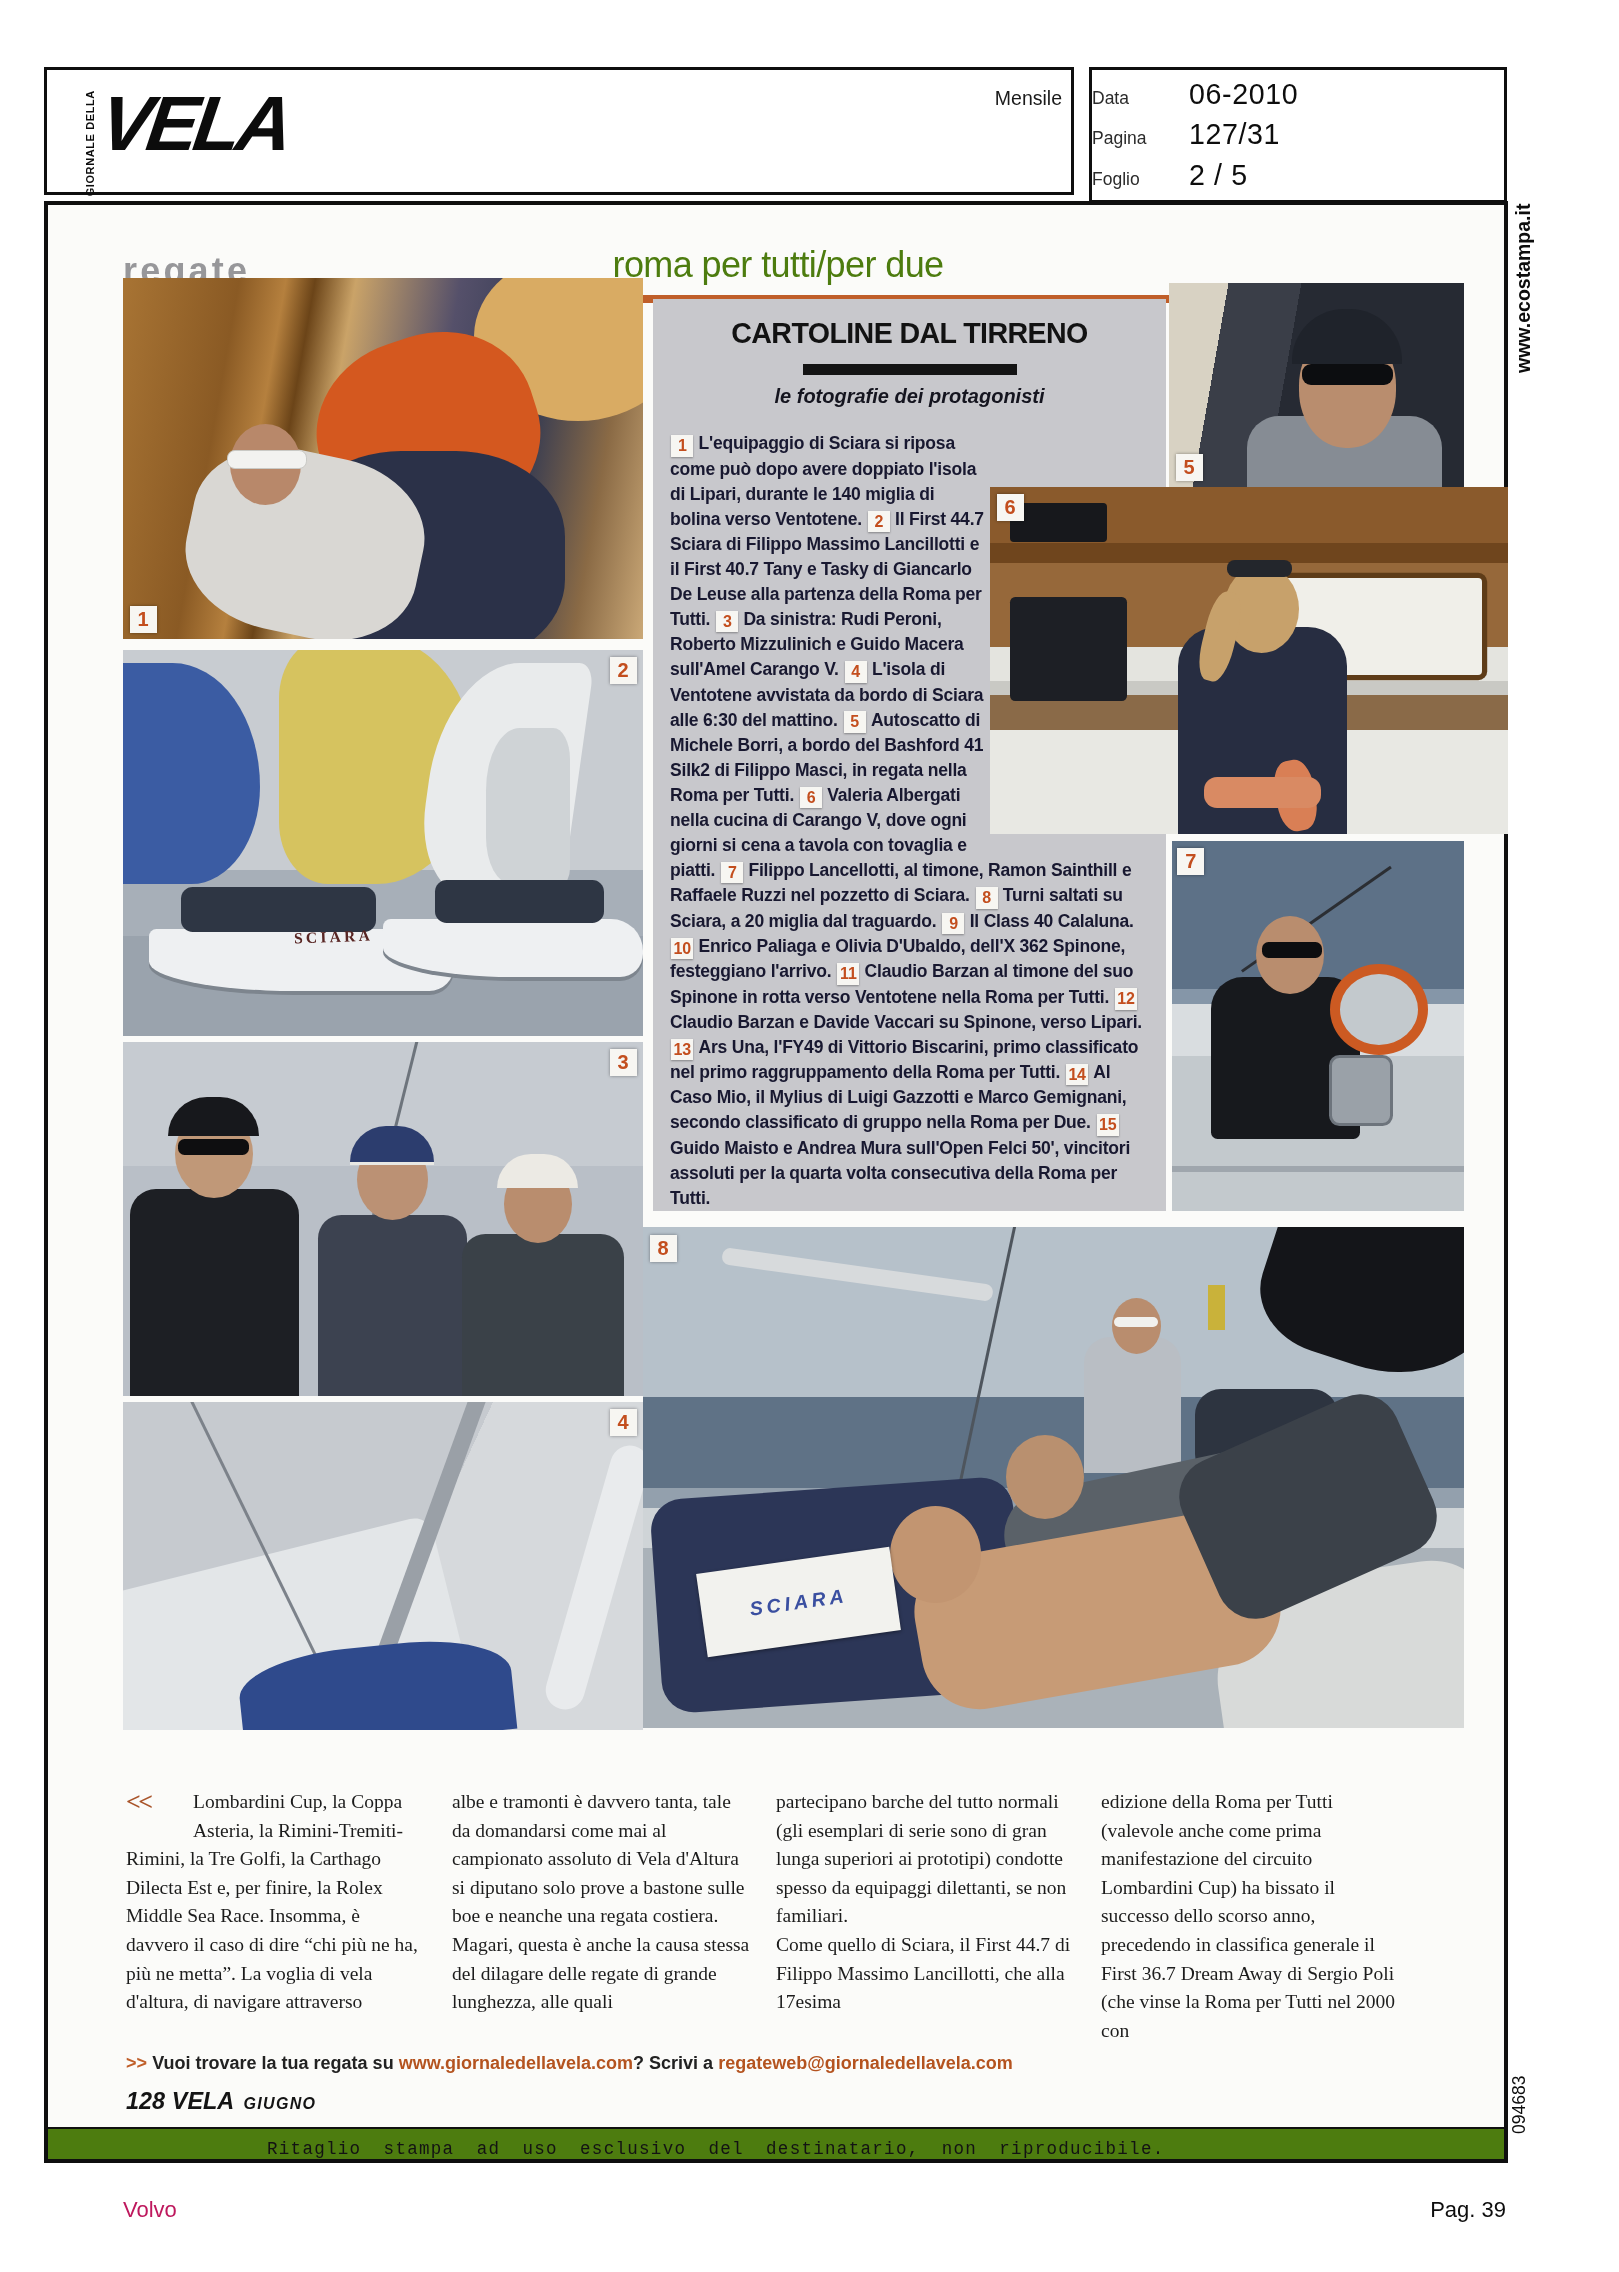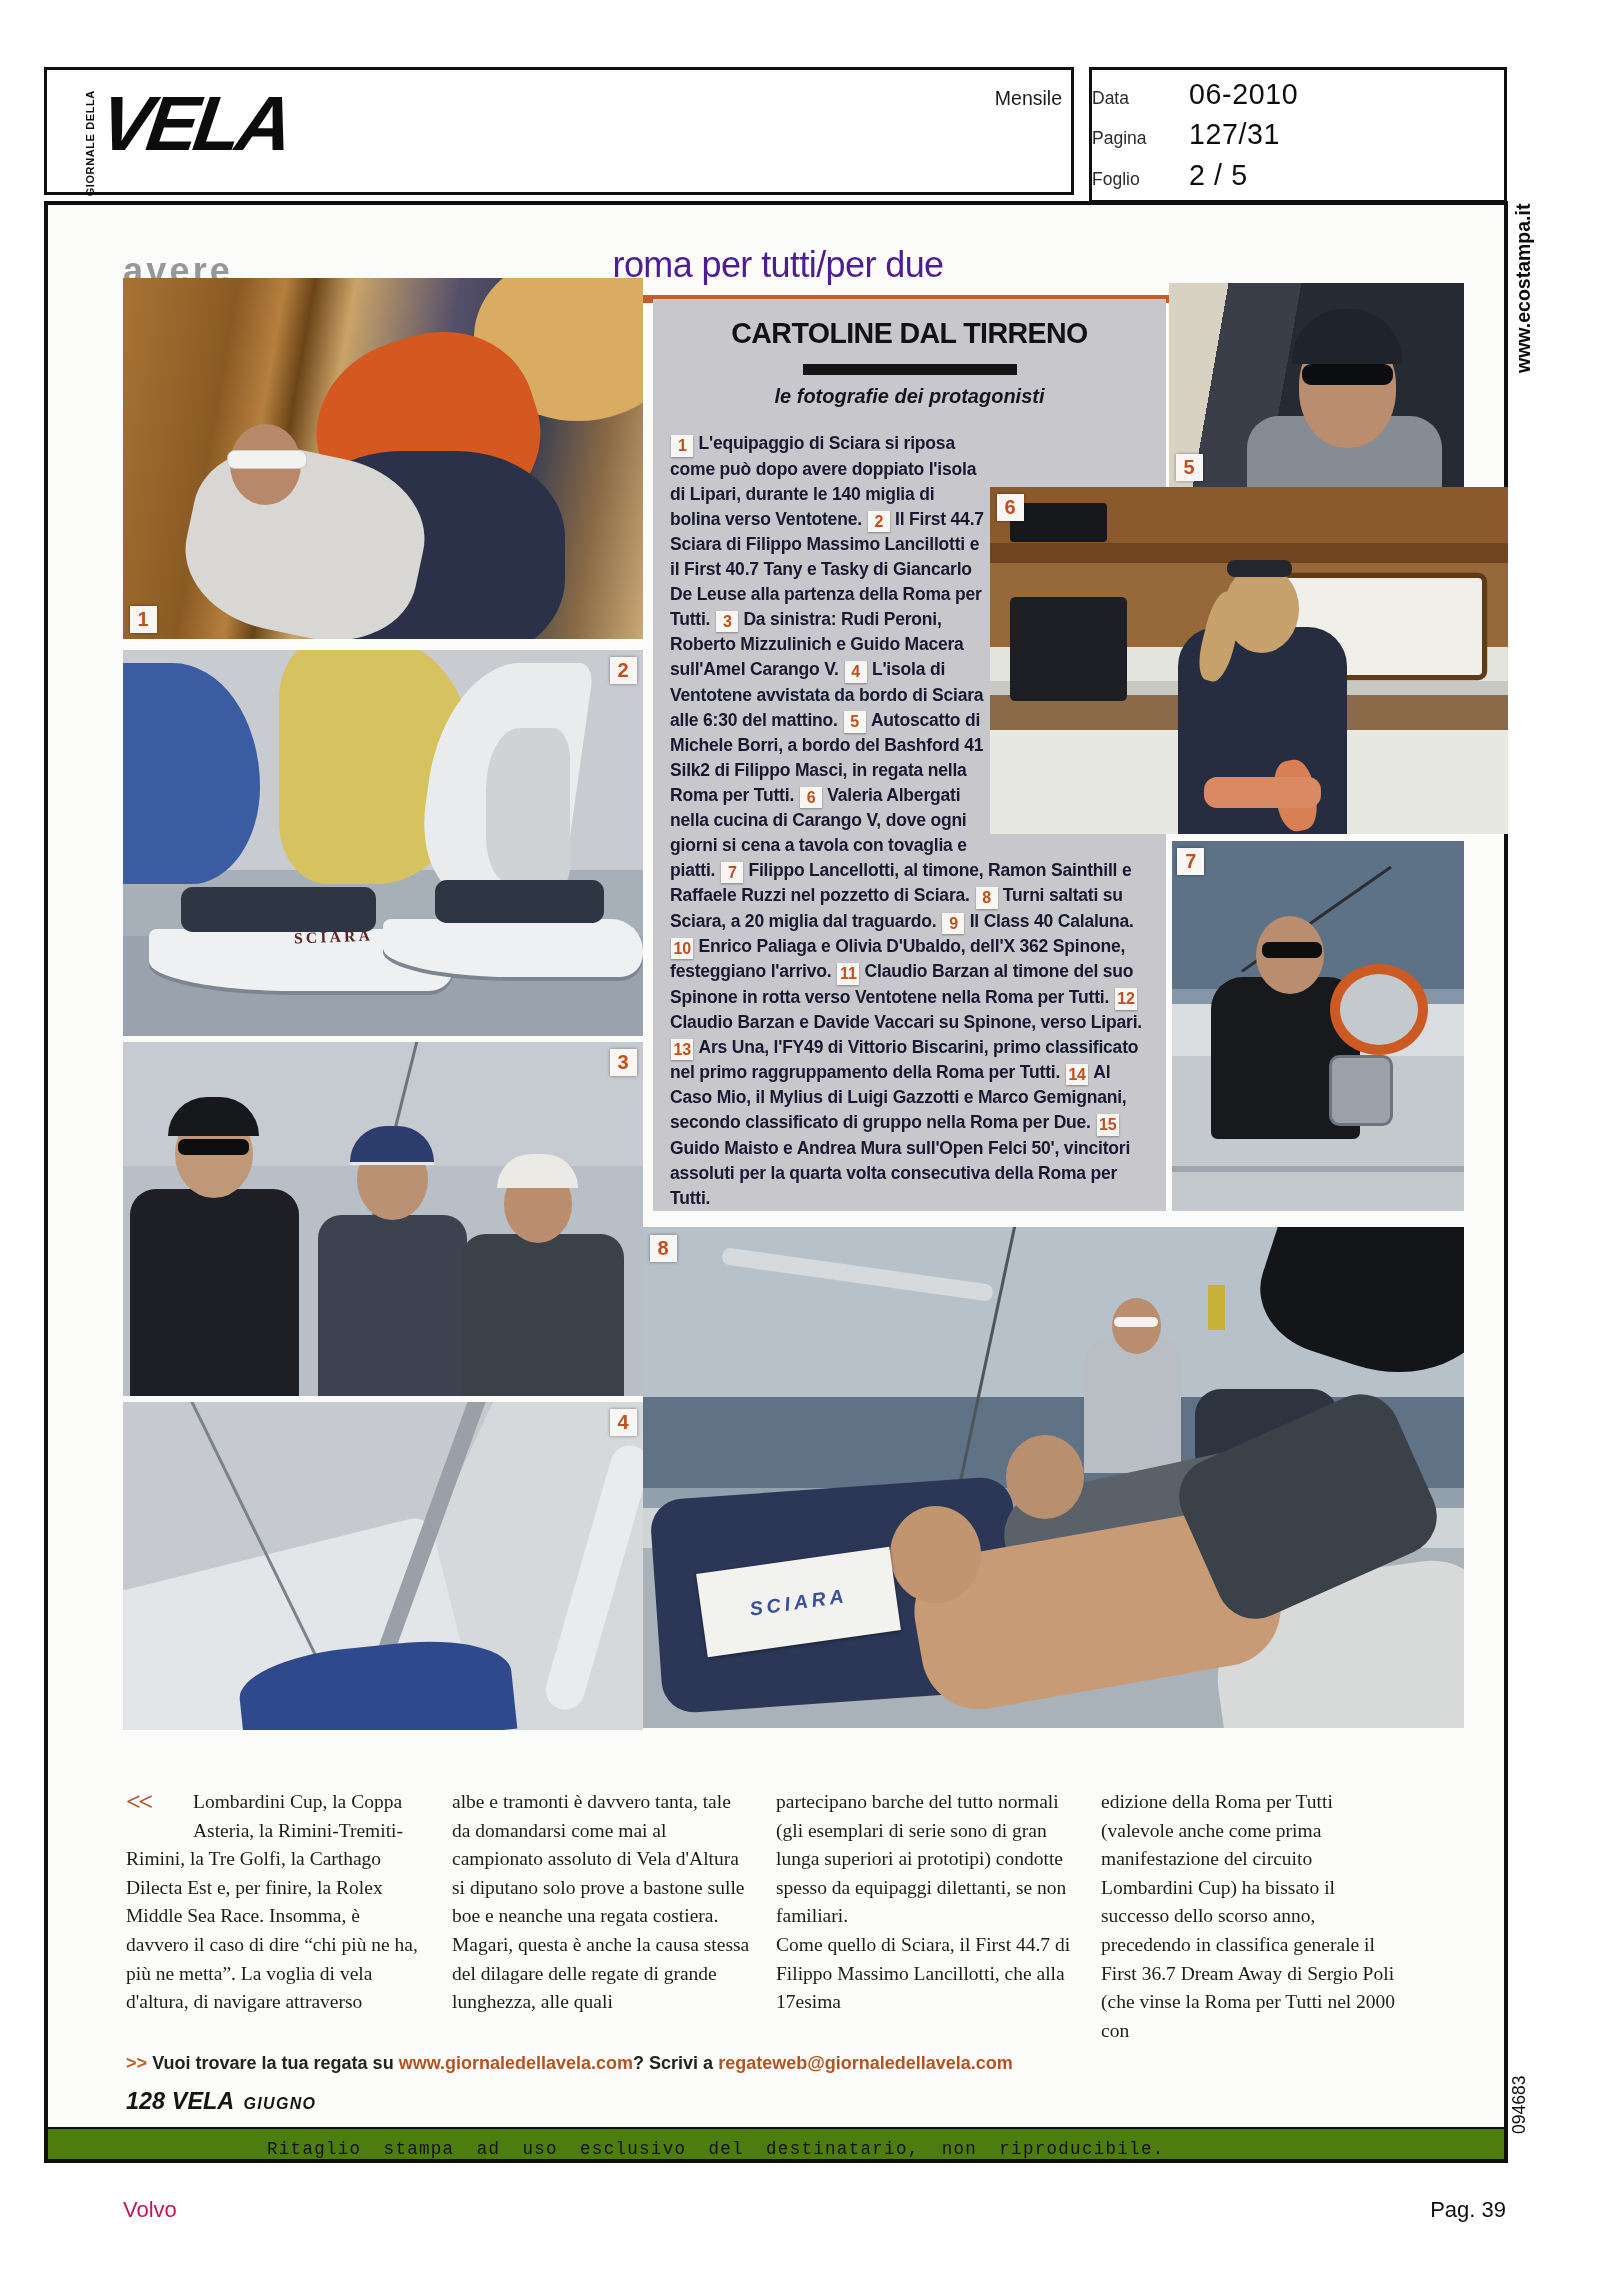--- a/index.html
+++ b/index.html
@@ -25,21 +25,21 @@
   .content{left:44px;top:201px;width:1456px;height:1954px;border:4.5px solid #0f0f0f;background:#fbfbf9;}
   .vert{writing-mode:vertical-rl;transform:rotate(180deg);color:#0d0d0d;}
   .ecostampa{left:1512px;top:211px;height:162px;font-size:19.5px;font-weight:600;}
   .clipcode{left:1509px;top:2069px;height:65px;font-size:17.5px;}
   .volvo{left:123px;top:2197px;font-size:22px;color:#be185d;}
   .pagno{left:1376px;top:2197px;width:130px;text-align:right;font-size:22px;color:#0d0d0d;}
 
   
   .regate{left:75px;top:45px;font-size:36px;font-weight:800;letter-spacing:3.2px;color:#97979a;}
   .title{left:454px;top:39px;width:552px;text-align:center;font-size:36px;font-weight:500;
-         letter-spacing:-0.6px;color:#4c1d95;}
+         letter-spacing:-0.6px;color:#4d7c0f;}
   .orange-bar{left:491px;top:90px;width:909px;height:8.4px;background:#c05f2a;}
 
   
   .photo{position:absolute;overflow:hidden;background:#9aa1a8;}
   .ph-num{position:absolute;width:27px;height:27px;background:#f7f6f2;color:#c34e1e;
           font-size:20px;font-weight:700;display:flex;align-items:center;justify-content:center;
           box-shadow:0 0 3.2px rgba(0,0,0,.4);z-index:5;}
   .shape{position:absolute;}
 
   #p1{left:75px;top:73px;width:520px;height:361px;
@@ -124,21 +124,21 @@
       <span class="hdr-label">Foglio</span>
       <span class="hdr-value">2 / 5</span>
     </div>
   </div>
 
   <div class="abs vert ecostampa">www.ecostampa.it</div>
   <div class="abs vert clipcode">094683</div>
 
   <div class="abs content">
 
-    <div class="abs regate">avere</div>
+    <div class="abs regate">regate</div>
     <div class="abs title">roma per tutti/per due</div>
     <div class="abs orange-bar"></div>
 
     <div class="photo" id="p1">
       <div class="shape" style="right:-39px;top:-26px;width:208px;height:169px;border-radius:50%;background:#d9ab63;"></div>
       <div class="shape" style="left:195px;top:58px;width:221px;height:195px;border-radius:45%;background:#d4581f;transform:rotate(-18deg);"></div>
       <div class="shape" style="right:78px;bottom:-26px;width:273px;height:214px;border-radius:40%;background:#2b3148;"></div>
       <div class="shape" style="left:65px;top:175px;width:234px;height:182px;border-radius:40%;background:#d9d7d3;transform:rotate(12deg);"></div>
       <div class="shape" style="left:107px;top:146px;width:71px;height:81px;border-radius:50%;background:#b8886a;"></div>
       <div class="shape" style="left:104px;top:172px;width:78px;height:17px;border-radius:7.8px;background:#f2f2f0;border:1.9px solid #c9c9c5;"></div>

